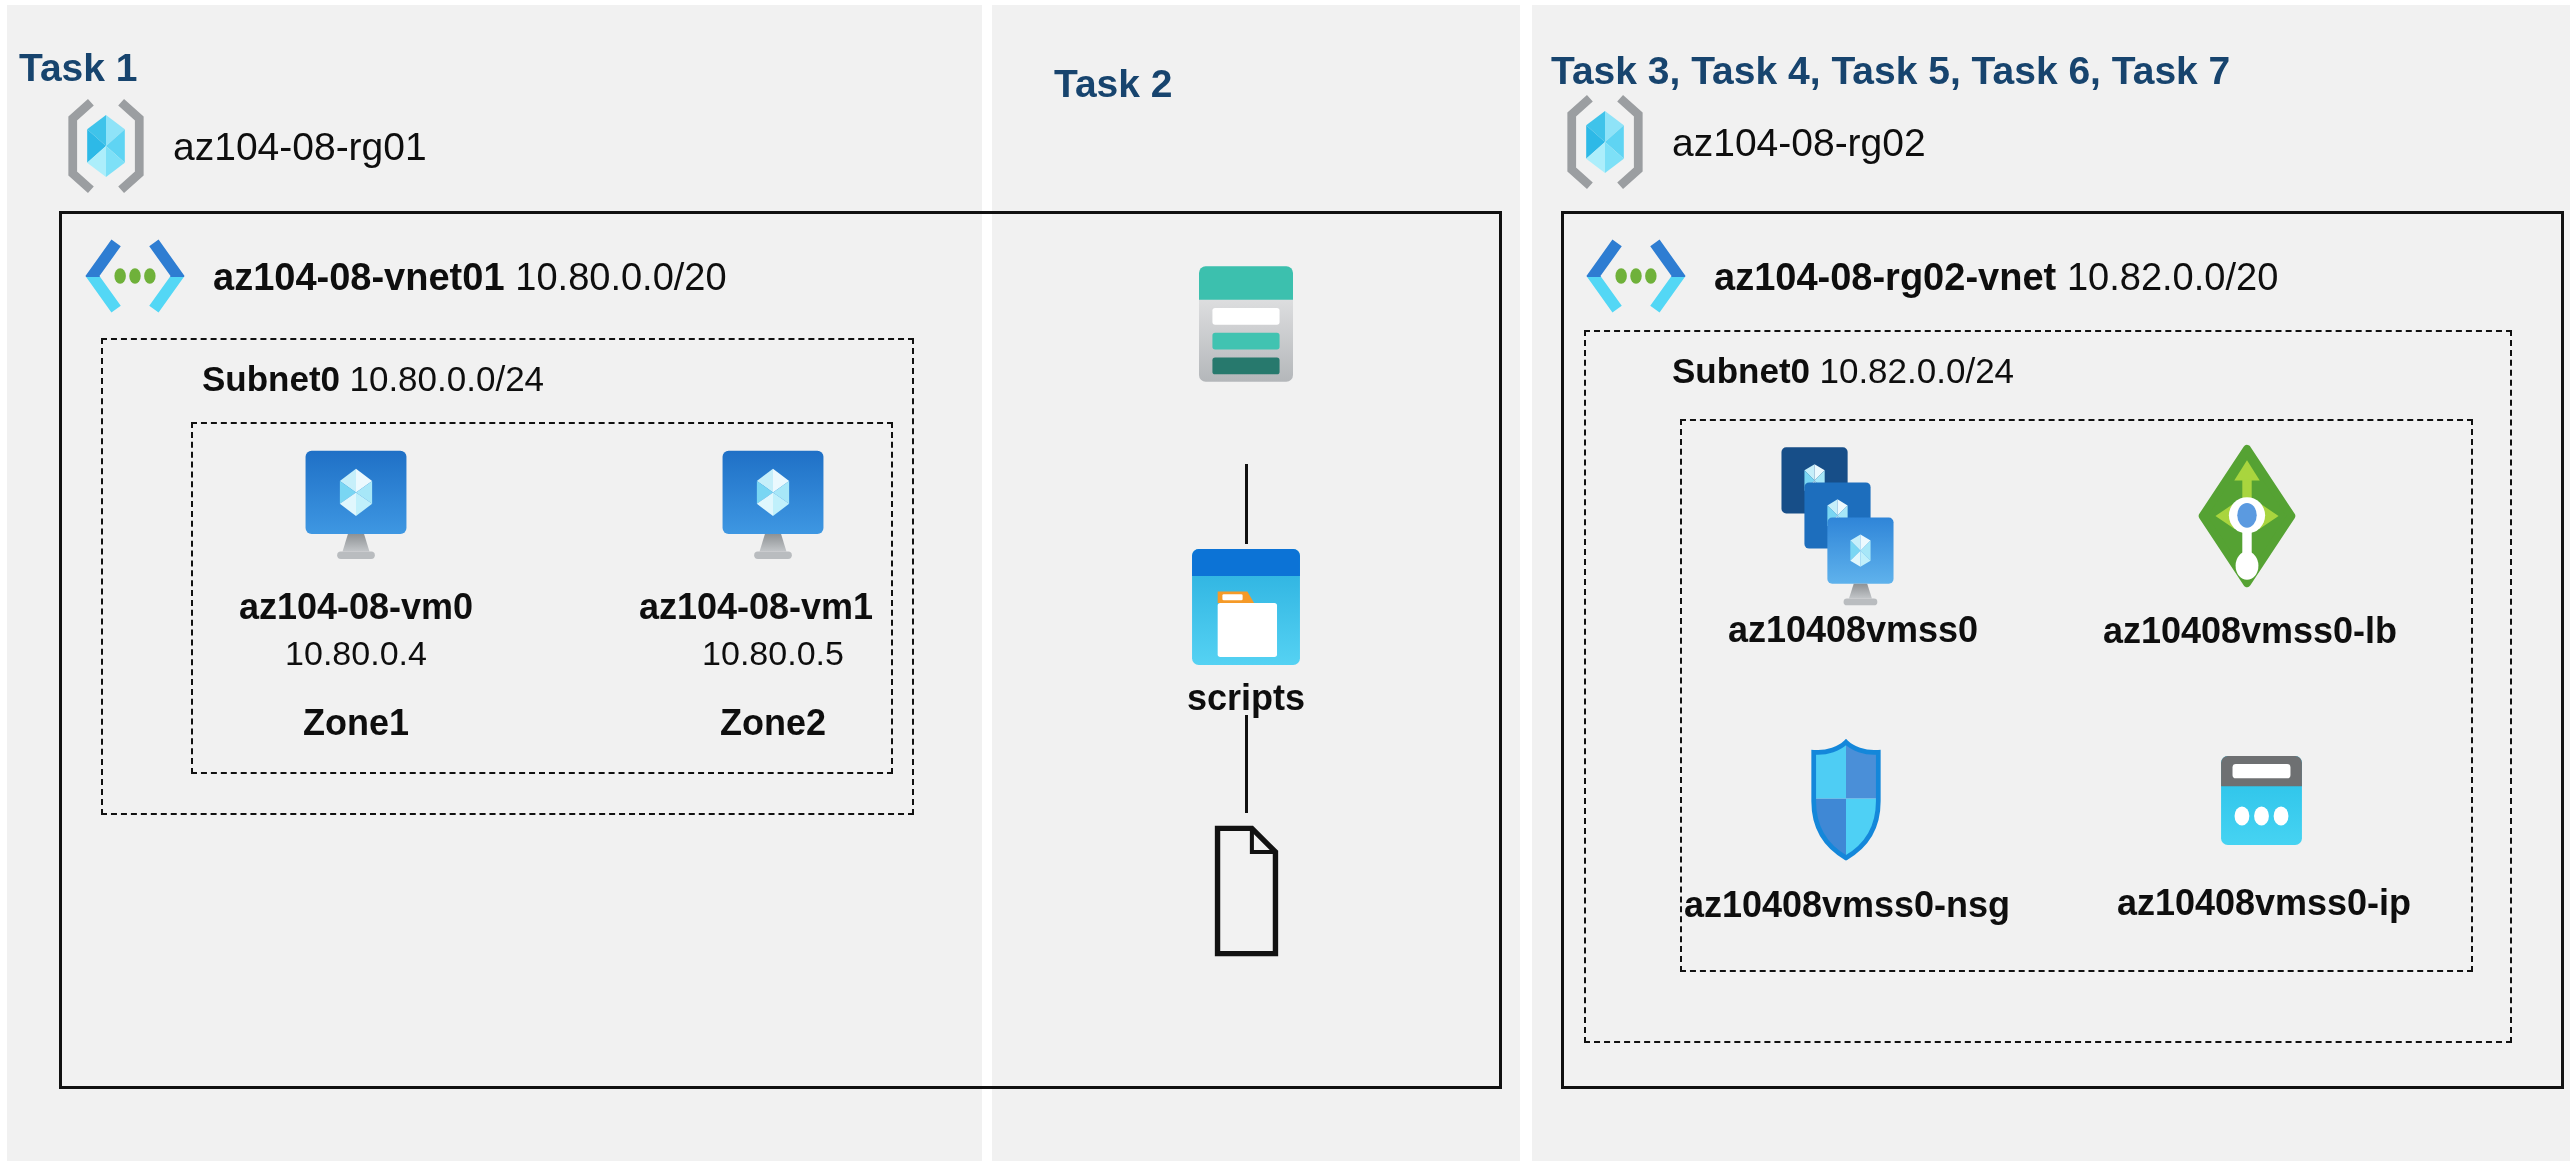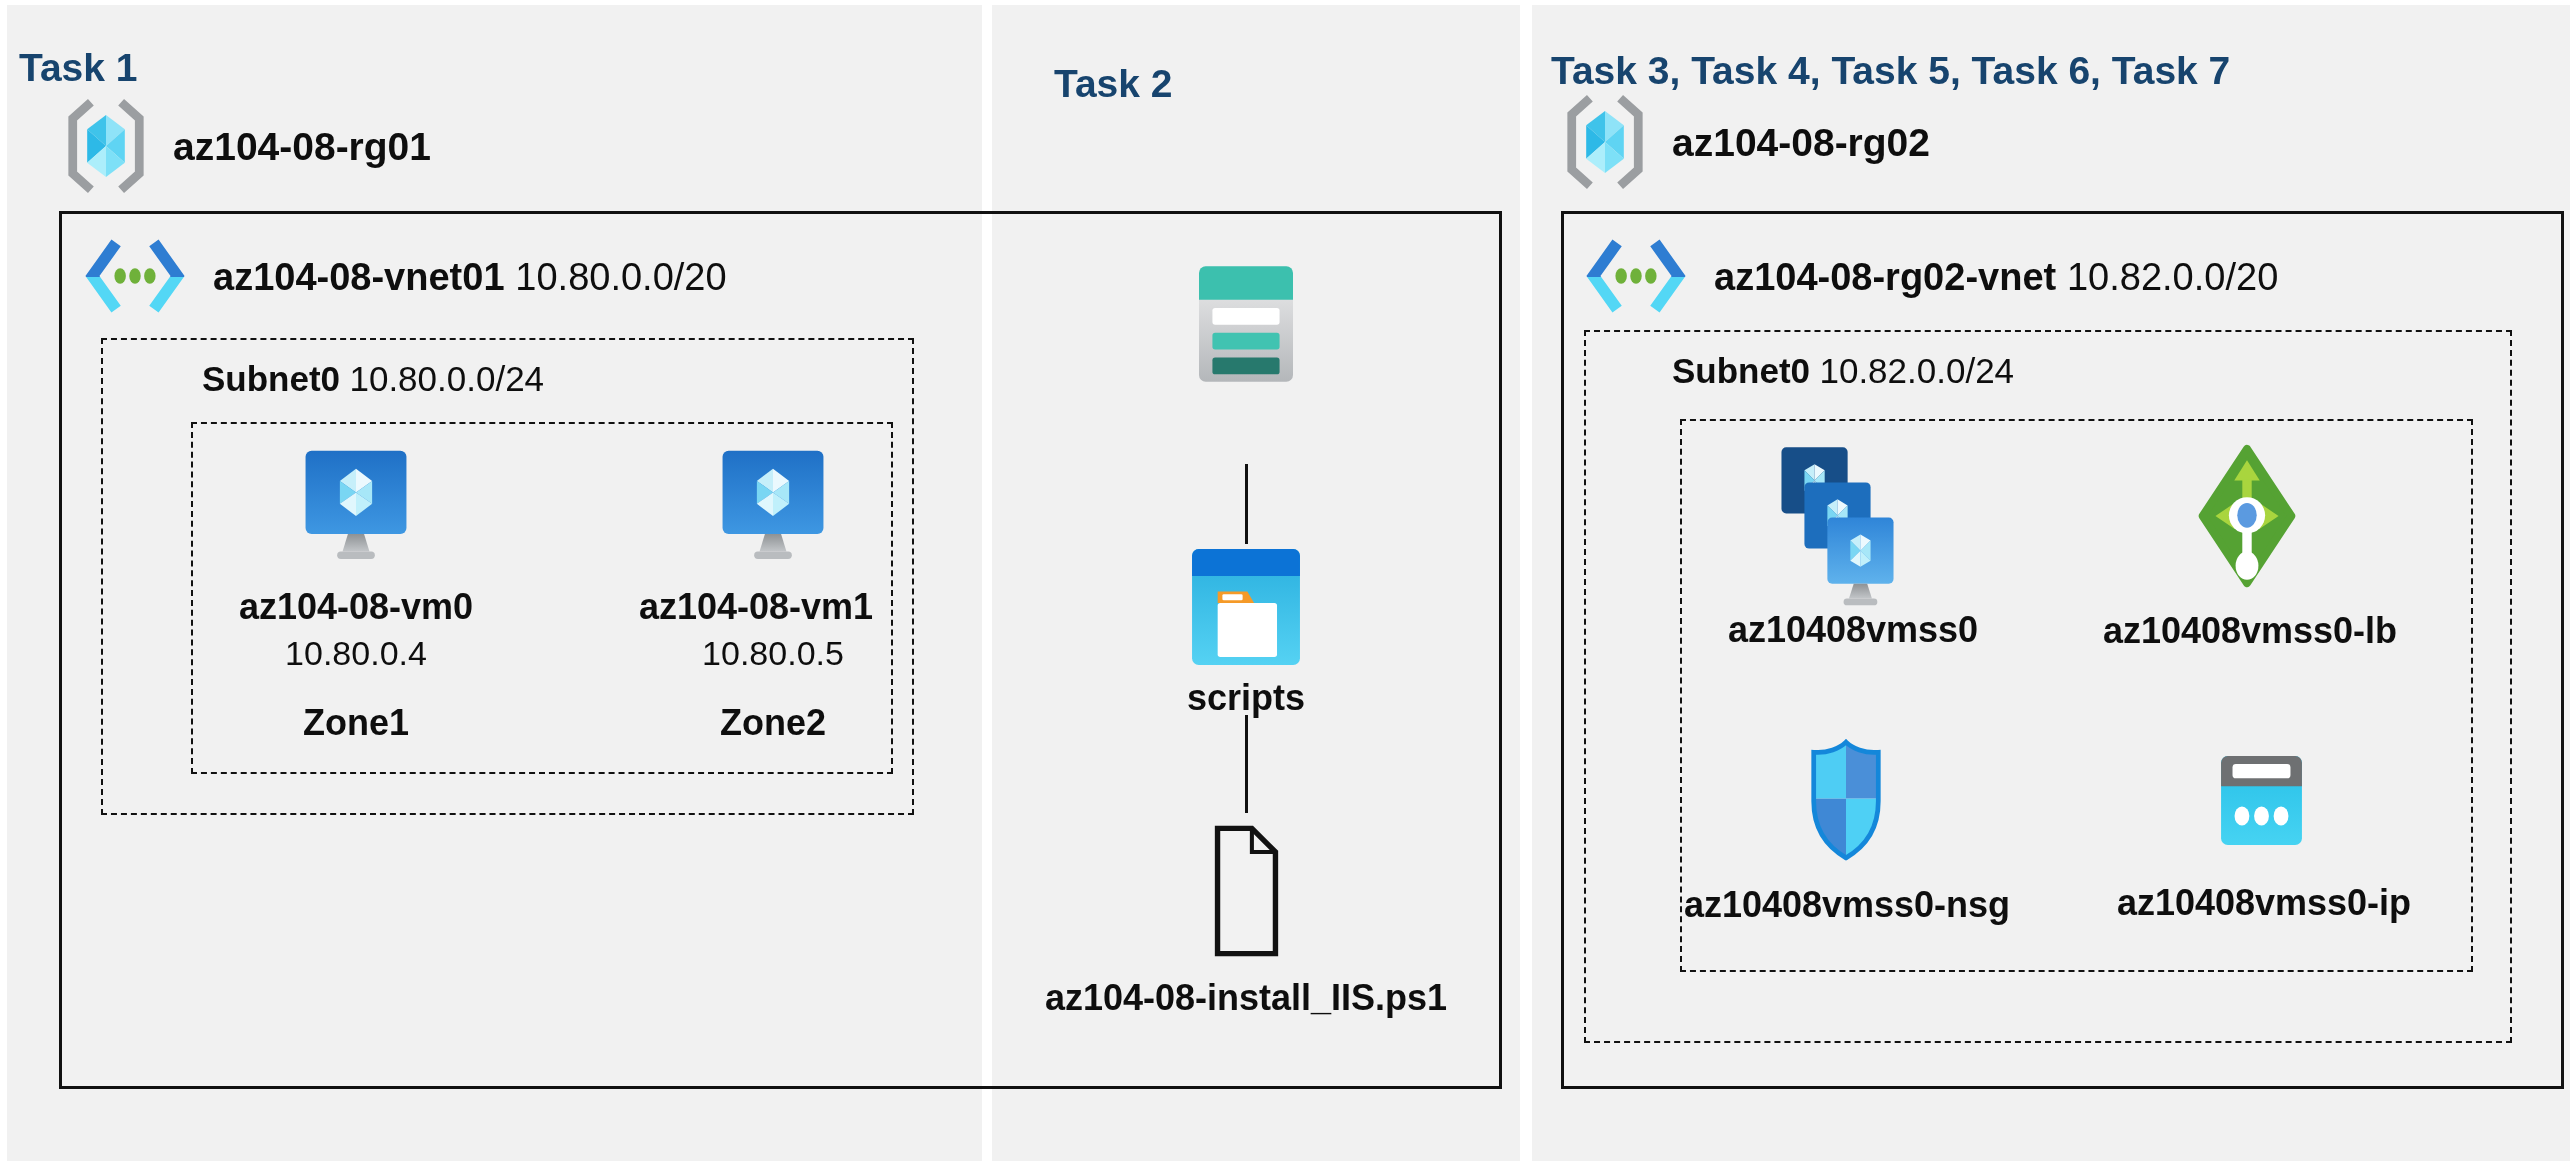--- a/index.html
+++ b/index.html
@@ -6,21 +6,21 @@
     --page-bg:#ffffff; --panel-bg:#f1f1f1; --task-title:#17446e; --text:#0e0e0e; --line:#111111;
   }
   html,body{margin:0;padding:0;background:var(--page-bg);}
   body{font-family:"Liberation Sans",sans-serif;color:var(--text);}
   .canvas{position:relative;width:2576px;height:1166px;background:var(--page-bg);overflow:hidden;}
   .panel{position:absolute;top:5.4px;height:1156px;background:var(--panel-bg);}
   .p1{left:6.7px;width:975px;}
   .p2{left:992px;width:528px;}
   .p3{left:1532px;width:1038px;}
   .task-title{position:absolute;font-size:39px;font-weight:700;color:var(--task-title);white-space:nowrap;line-height:1;}
-  .rg-label{position:absolute;font-size:39px;font-weight:700;white-space:nowrap;line-height:1;}
+  .rg-label{position:absolute;font-size:39px;font-weight:400;white-space:nowrap;line-height:1;}
   .solid-box{position:absolute;border:3.4px solid var(--line);box-sizing:border-box;}
   .dashed-box{position:absolute;border:2.7px dashed var(--line);box-sizing:border-box;}
   .hdr-label{position:absolute;font-size:38px;white-space:nowrap;line-height:1;}
   .hdr-label .bold{font-weight:700;margin-top:24px;}
   .hdr-label .cidr{font-weight:400;margin-left:10.8px;}
   .subnet-label{position:absolute;font-size:35px;white-space:nowrap;line-height:1;}
   .subnet-label .bold{font-weight:700;}
   .subnet-label .cidr{font-weight:400;margin-left:9.4px;}
   .clabel{position:absolute;transform:translateX(-50%);font-size:36px;font-weight:700;white-space:nowrap;line-height:1;text-align:center;}
   .sublabel{position:absolute;transform:translateX(-50%);font-size:34px;font-weight:400;white-space:nowrap;line-height:1;text-align:center;}
@@ -177,21 +177,20 @@
   <span class="clabel" style="left:1246px;top:680px;">scripts</span>
 
   <div class="connector" style="left:1245px;top:715px;height:98px;"></div>
 
   <span class="icon" style="left:1214px;top:825px;">
     <svg width="65" height="132" viewBox="0 0 96 196">
       <path d="M5,5 H56 L91,40 V191 H5 Z" fill="#f2f2f2" stroke="#121212" stroke-width="8" stroke-linejoin="miter"></path>
       <path d="M56,5 V40 H91" fill="none" stroke="#121212" stroke-width="6"></path>
     </svg>
   </span>
-  <span class="clabel" style="left:1246px;top:980px;">az104-08-install_IIS.ps1</span>
 
   <h2 class="task-title" style="left:1551px;top:19px;">Task 3, Task 4, Task 5, Task 6, Task 7</h2>
 
   <span class="icon" style="left:1563px;top:94px;">
     <svg width="84" height="96" viewBox="0 0 125 142">
       <path d="M40,6 L13,30 V112 L40,136" fill="none" stroke="#9b9ea1" stroke-width="13"></path>
       <path d="M85,6 L112,30 V112 L85,136" fill="none" stroke="#9b9ea1" stroke-width="13"></path>
       <polygon points="34.5,46 62.5,25 62.5,71" fill="#3fc3ea"></polygon>
       <polygon points="62.5,25 90.5,46 62.5,71" fill="#8fe3f8"></polygon>
       <polygon points="34.5,46 62.5,71 34.5,96" fill="#2db9e7"></polygon>

